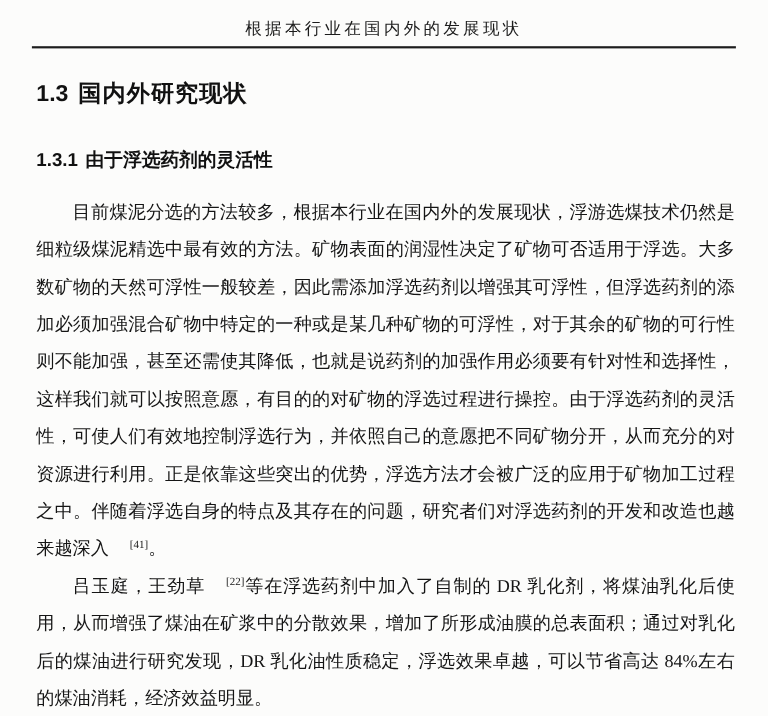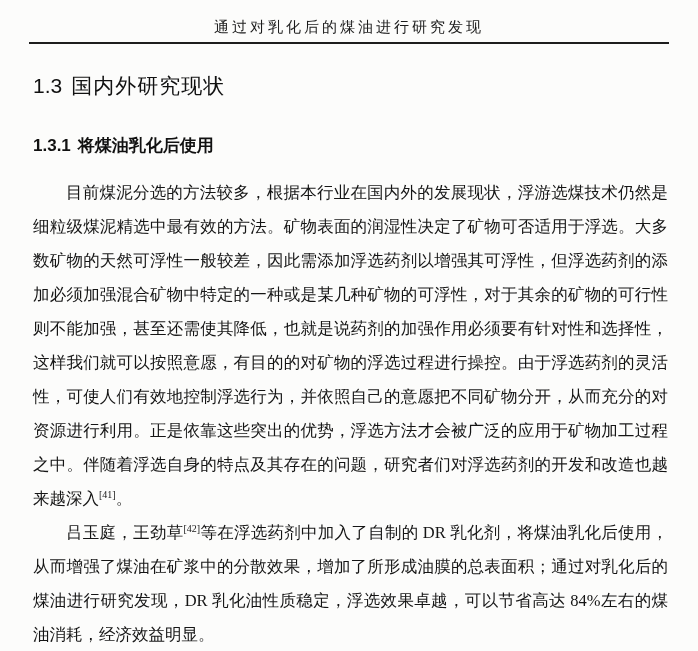--- a/index.html
+++ b/index.html
@@ -31,21 +31,21 @@
     margin: 5px auto 0 auto;
     background: #1d1d1d;
   }
   .content {
     padding: 0 30px 0 33px;
   }
   .section-heading {
     margin: 28px 0 0 0;
     font-family: "Liberation Sans", "DejaVu Sans", sans-serif;
     font-size: 21px;
-    font-weight: normal;
+    font-weight: bold;
     line-height: 27px;
     letter-spacing: 1px;
     color: #111;
   }
   .section-heading .num {
     letter-spacing: 0;
     margin-right: 9px;
   }
   .subsection-heading {
     margin: 36px 0 0 0;
@@ -69,44 +69,45 @@
     text-align: justify;
     text-justify: inter-ideograph;
     text-indent: 2em;
     color: #151515;
   }
   .para sup {
     font-size: 10px;
     line-height: 0;
     vertical-align: super;
     letter-spacing: 0;
+    margin-left: 19px;
   }
 </style>
 </head>
 <body>
 
 <div class="page">
 
   <div class="running-header">
-    <span>通过对乳化后的煤油进行研究发现</span>
+    <span>根据本行业在国内外的发展现状</span>
   </div>
 
   <div class="header-rule"></div>
 
   <div class="content">
 
     <h1 class="section-heading">
       <span class="num">1.3</span><span>国内外研究现状</span>
     </h1>
 
     <h2 class="subsection-heading">
-      <span class="num">1.3.1</span><span>将煤油乳化后使用</span>
+      <span class="num">1.3.1</span><span>由于浮选药剂的灵活性</span>
     </h2>
 
     <div class="body-text">
 
       <p class="para"><span>目前煤泥分选的方法较多，根据本行业在国内外的发展现状，浮游选煤技术仍然是细粒级煤泥精选中最有效的方法。矿物表面的润湿性决定了矿物可否适用于浮选。大多数矿物的天然可浮性一般较差，因此需添加浮选药剂以增强其可浮性，但浮选药剂的添加必须加强混合矿物中特定的一种或是某几种矿物的可浮性，对于其余的矿物的可行性则不能加强，甚至还需使其降低，也就是说药剂的加强作用必须要有针对性和选择性，这样我们就可以按照意愿，有目的的对矿物的浮选过程进行操控。由于浮选药剂的灵活性，可使人们有效地控制浮选行为，并依照自己的意愿把不同矿物分开，从而充分的对资源进行利用。正是依靠这些突出的优势，浮选方法才会被广泛的应用于矿物加工过程之中。伴随着浮选自身的特点及其存在的问题，研究者们对浮选药剂的开发和改造也越来越深入</span><sup>[41]</sup><span>。</span></p>
 
-      <p class="para"><span>吕玉庭，王劲草</span><sup>[42]</sup><span>等在浮选药剂中加入了自制的 DR 乳化剂，将煤油乳化后使用，从而增强了煤油在矿浆中的分散效果，增加了所形成油膜的总表面积；通过对乳化后的煤油进行研究发现，DR 乳化油性质稳定，浮选效果卓越，可以节省高达 84%左右的煤油消耗，经济效益明显。</span></p>
+      <p class="para"><span>吕玉庭，王劲草</span><sup>[22]</sup><span>等在浮选药剂中加入了自制的 DR 乳化剂，将煤油乳化后使用，从而增强了煤油在矿浆中的分散效果，增加了所形成油膜的总表面积；通过对乳化后的煤油进行研究发现，DR 乳化油性质稳定，浮选效果卓越，可以节省高达 84%左右的煤油消耗，经济效益明显。</span></p>
 
     </div>
   </div>
 </div>
 
 </body></html>

